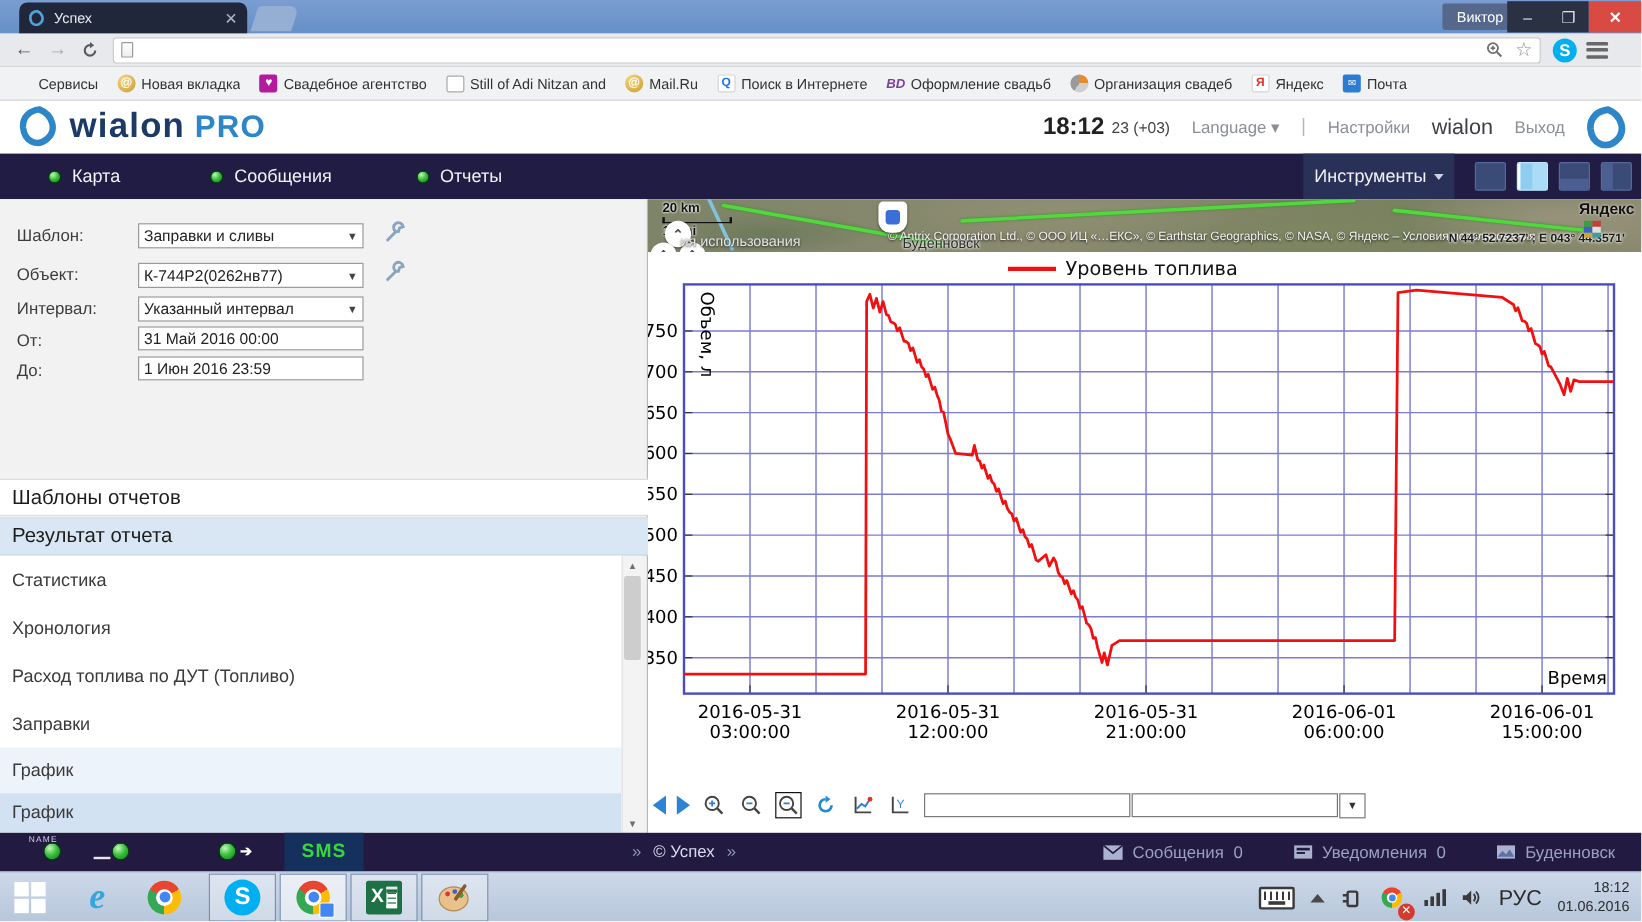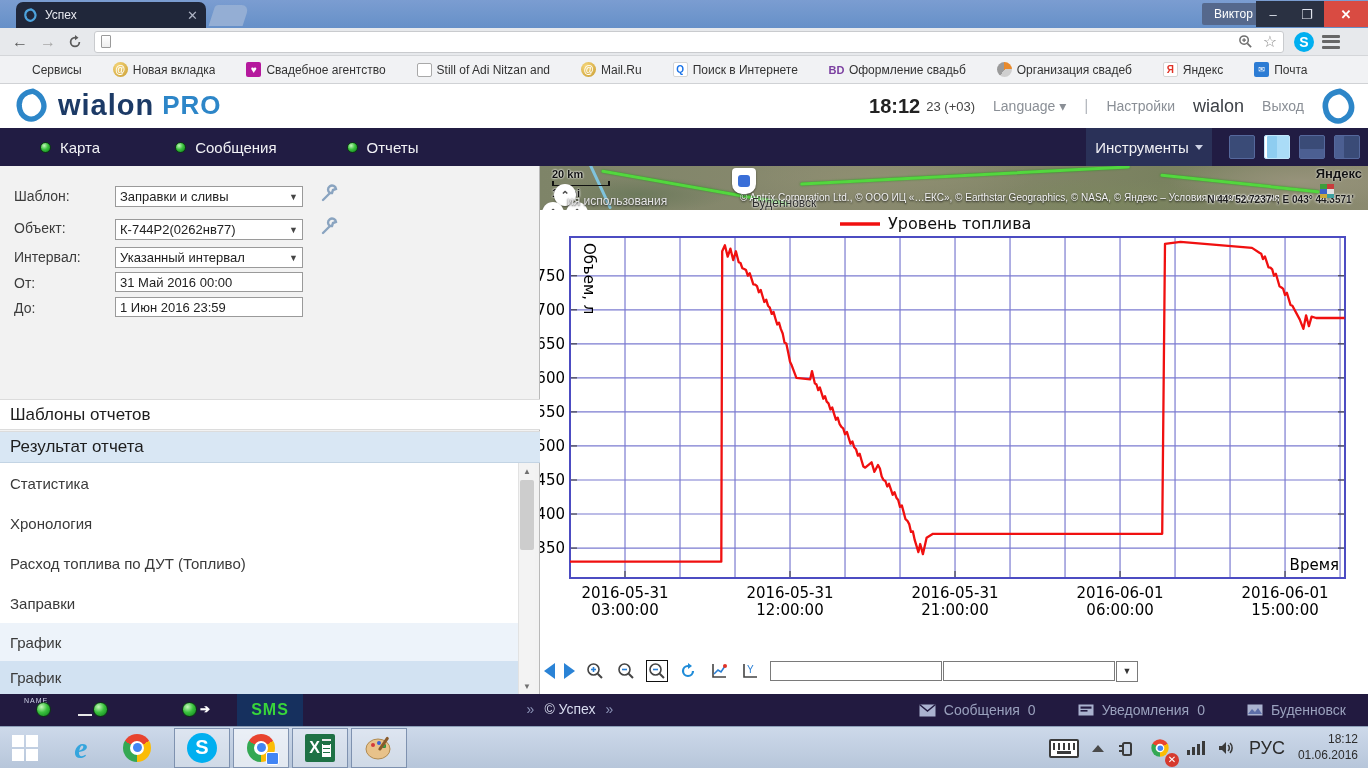--- a/index.html
+++ b/index.html
@@ -26,33 +26,33 @@
   .page-ico { width:10px; height:13px; border:1px solid #9a9a9a; border-radius:1px; background:linear-gradient(#fff,#eee); position:relative; }
   .url-host { font-size:13px; color:#1b1b1b; font-weight:bold; }
   .url-rest { font-size:13px; color:#7b7b7b; }
   .url-right { margin-left:auto; display:flex; align-items:center; gap:10px; }
   .star { font-size:16px; color:#8c8c8c; }
   .skype-mini { width:20px; height:20px; border-radius:50%; background:#00aff0; color:#fff; font-weight:bold; font-size:14px; display:flex; align-items:center; justify-content:center; margin-left:10px; }
   .hamburger { width:18px; height:14px; margin:0 12px 0 8px; display:flex; flex-direction:column; justify-content:space-between; }
   .hamburger div { height:3px; background:#676767; border-radius:1px; }
 
   
-  #bookmarks { position:absolute; left:0; top:56px; width:1368px; height:28px; background:#f1f2f4; border-bottom:1px solid #d0d2d5; display:flex; align-items:center; gap:19px; padding-left:6px; }
+  #bookmarks { position:absolute; left:0; top:56px; width:1368px; height:28px; background:#f1f2f4; border-bottom:1px solid #d0d2d5; display:flex; align-items:center; gap:4px; padding-left:6px; }
   .bm { display:flex; align-items:center; gap:5px; padding:2px 6px; font-size:12px; color:#333; white-space:nowrap; }
   .bm .lbl { overflow:hidden; text-overflow:clip; }
   .bm-ico { width:15px; height:15px; flex:0 0 15px; border-radius:2px; display:flex; align-items:center; justify-content:center; font-size:10px; }
   .ico-apps { display:grid; grid-template-columns:repeat(3,4px); grid-template-rows:repeat(3,4px); gap:1px; width:auto; height:auto; }
   .ico-apps i { background:#e2453c; } .ico-apps i:nth-child(2){background:#efb111;} .ico-apps i:nth-child(3){background:#3bb556;}
   .ico-apps i:nth-child(4){background:#3a7ced;} .ico-apps i:nth-child(5){background:#e2453c;} .ico-apps i:nth-child(6){background:#efb111;}
   .ico-apps i:nth-child(7){background:#3bb556;} .ico-apps i:nth-child(8){background:#3a7ced;} .ico-apps i:nth-child(9){background:#e2453c;}
   .ico-at { background:radial-gradient(circle at 35% 30%,#f7d87c,#c79a2e); border-radius:50%; color:#fff; font-weight:bold; }
   .ico-heart { background:#b5199d; color:#fff; }
   .ico-page { border:1px solid #a9a9a9; background:#fff; width:11px; height:14px; }
   .ico-search { background:#fff; border:1px solid #d5d5d5; color:#1a73e8; font-weight:bold; }
-  .ico-bd { color:#7b3fa0; font-weight:bold; font-size:11px; }
+  .ico-bd { color:#7b3fa0; font-style:italic; font-weight:bold; font-size:11px; }
   .ico-org { background:conic-gradient(#e98b2d 0 25%, #cfcfcf 0 60%, #9a9a9a 0 100%); border-radius:50%; }
   .ico-ya { background:#fff; border:1px solid #d5d5d5; color:#e03226; font-weight:bold; }
   .ico-mail { background:#2c7cd4; color:#fff; font-size:8px; }
 
   
   #appheader { position:absolute; left:0; top:84px; width:1368px; height:44px; background:#fff; }
   .logo { position:absolute; left:16px; top:4px; display:flex; align-items:center; gap:8px; }
   .logo-word { font-size:29px; color:#1c3a66; font-weight:bold; letter-spacing:1px; }
   .logo-pro { font-size:26px; color:#2d86c8; font-weight:bold; letter-spacing:1px; }
   .hdr-right { position:absolute; right:10px; top:0; height:44px; display:flex; align-items:center; gap:18px; }

